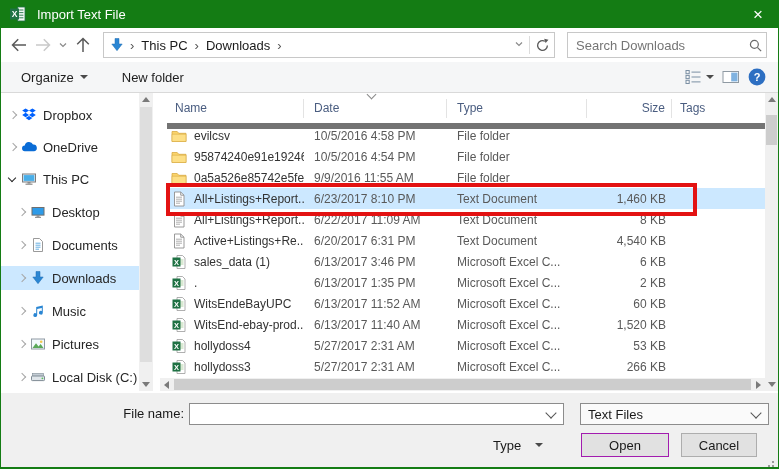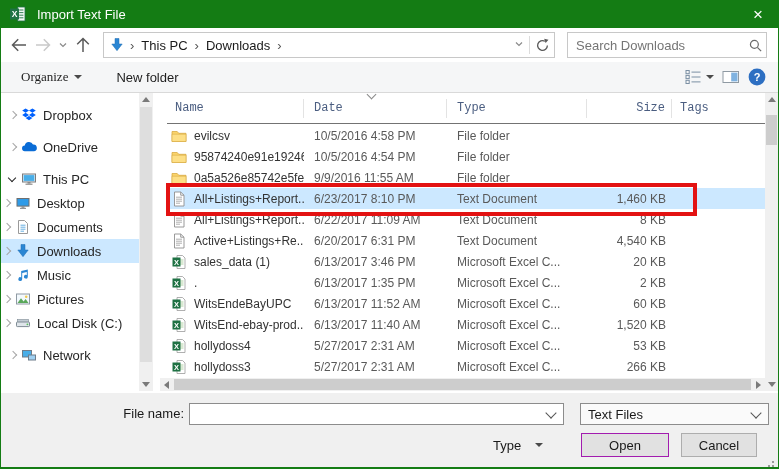--- a/index.html
+++ b/index.html
@@ -52,34 +52,34 @@
     font-size:13px;padding:0 4px 0 8px;color:#333;min-width:0;background:transparent;
   }
   .searchbox input::placeholder{color:#757575;opacity:1;}
   .searchbox .mag{width:22px;height:22px;display:flex;align-items:center;justify-content:center;}
   
   .toolbar{
     height:30px;background:#f5f6f7;border-bottom:1px solid #d9d9d9;
     display:flex;align-items:center;font-size:13px;color:#1e1e1e;
   }
   .tool-item{display:flex;align-items:center;gap:6px;padding:0 8px;}
-  .tool-organize{margin-left:12px;font-family:Liberation Serif, serif;}
+  .tool-organize{margin-left:12px;}
   .tool-newfolder{margin-left:18px;}
   .tri-down{width:0;height:0;border-left:4px solid transparent;border-right:4px solid transparent;border-top:4px solid #4a4a4a;}
   .toolbar .right-icons{margin-left:auto;margin-right:12px;display:flex;align-items:center;gap:8px;}
   .view-btn{display:flex;align-items:center;gap:4px;}
   .view-btn svg{display:block;}
   
   .main{position:relative;height:300px;background:#fff;}
   
   .sidebar{position:absolute;left:0;top:0;width:138px;height:298px;overflow:hidden;padding-top:10px;box-sizing:border-box;}
   .sb-item{height:24px;display:flex;align-items:center;font-size:13px;color:#262626;white-space:nowrap;}
   .sb-item.lv0{padding-left:6px;margin-top:8px;}
   .sb-item.lv0:first-child{margin-top:0;}
-  .sb-item.lv1{margin-top:0;}
+  .sb-item.lv1{padding-left:15px;margin-top:9px;}
   .sb-item.selected{background:#cce8ff;}
   .expander{width:12px;height:12px;flex:0 0 auto;position:relative;margin-right:2px;}
   .expander.collapsed::before{
     content:'';position:absolute;left:3px;top:3px;width:5px;height:5px;
     border-top:1px solid #a6a6a6;border-right:1px solid #a6a6a6;transform:rotate(45deg);
   }
   .expander.expanded::before{
     content:'';position:absolute;left:2px;top:2px;width:5px;height:5px;
     border-top:1px solid #262626;border-right:1px solid #262626;transform:rotate(135deg);
   }
@@ -101,22 +101,21 @@
   .hscroll .harrow{position:absolute;top:0;width:13px;height:13px;display:flex;align-items:center;justify-content:center;}
   .hscroll .harrow.left{left:0;}
   .hscroll .harrow.right{right:0;}
   .hthumb{position:absolute;top:1px;bottom:1px;left:14px;right:14px;background:#cdcdcd;}
   
   .filelist{position:absolute;left:166px;top:0;width:598px;height:284px;}
   .fl-header{
     position:relative;height:30px;display:grid;
     grid-template-columns:137px 143px 140px 85px 1fr;
     align-items:center;color:#4a5d80;font-size:12px;
-    border-bottom:1px solid #737373;
-    font-family:Liberation Mono, monospace;
+    border-bottom:6px solid #737373;
   }
   .fl-header .hcell{height:19px;line-height:19px;border-right:1px solid #e3e3e3;padding-left:8px;box-sizing:border-box;}
   .fl-header .hcell.h-date{padding-left:10px;position:relative;}
   .fl-header .hcell.h-type{padding-left:10px;}
   .fl-header .hcell.h-size{text-align:right;padding-right:6px;padding-left:0;}
   .fl-header .hcell.h-tags{border-right:none;padding-left:8px;}
   .sort-chevron{
     position:absolute;top:-8px;left:64px;width:6px;height:6px;
     border-top:1px solid #8a8a8a;border-right:1px solid #8a8a8a;transform:rotate(135deg);
   }
@@ -517,21 +516,21 @@
                 <g stroke="#9ec78f" stroke-width="0.8">
                   <path d="M8 6h4.5M8 8h4.5M8 10h4.5"></path>
                 </g>
                 <rect x="1.5" y="3.5" width="8" height="9" fill="#1f7244"></rect>
                 <text x="5.5" y="10.6" text-anchor="middle" font-size="7.5" font-weight="bold" fill="#fff" font-family="Liberation Sans">X</text>
               </svg>
             </span>
     <span class="c-name">sales_data (1)</span>
     <span class="c-date">6/13/2017 3:46 PM</span>
     <span class="c-type">Microsoft Excel C...</span>
-    <span class="c-size">20 KB</span>
+    <span class="c-size">6 KB</span>
     <span class="c-tags"></span>
   </div>
           <div class="f-row">
     <span class="row-icon">
               <svg viewBox="0 0 16 16">
                 <path d="M6 1.5h5.5L14 4v10.5H6z" fill="#fff" stroke="#9c9c9c" stroke-width="0.8"></path>
                 <g stroke="#9ec78f" stroke-width="0.8">
                   <path d="M8 6h4.5M8 8h4.5M8 10h4.5"></path>
                 </g>
                 <rect x="1.5" y="3.5" width="8" height="9" fill="#1f7244"></rect>

